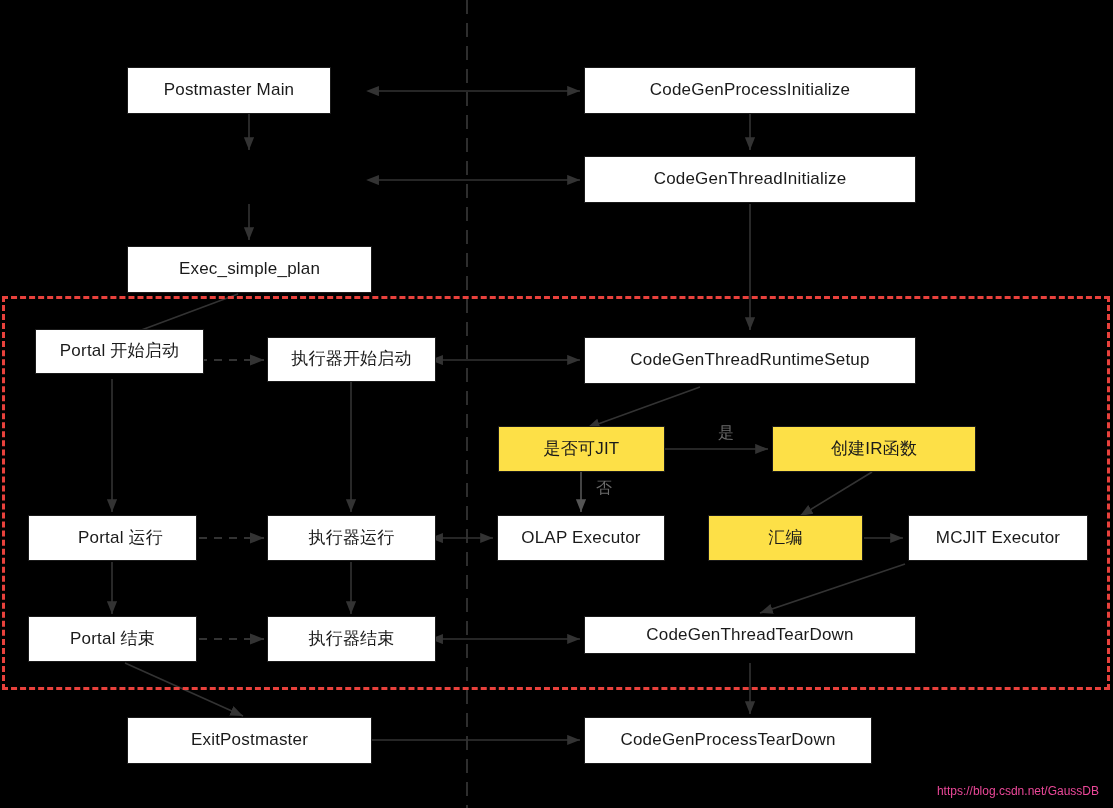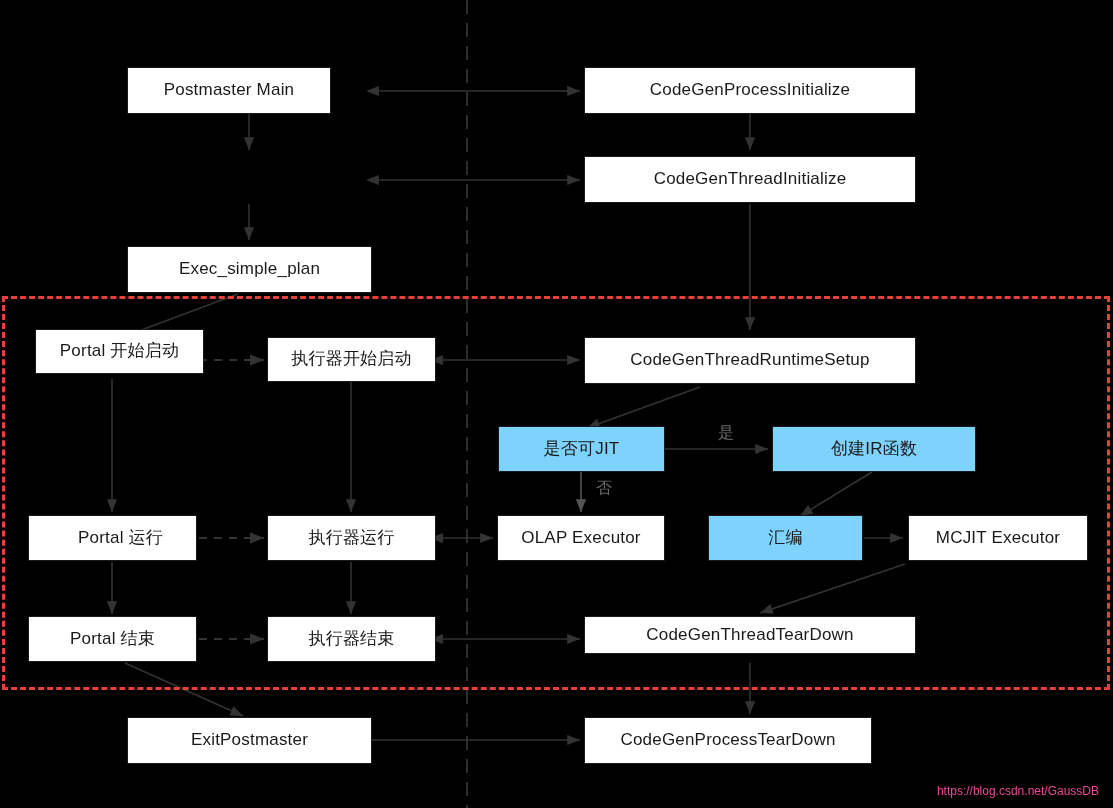--- a/index.html
+++ b/index.html
@@ -35,21 +35,21 @@
     display: flex;
     align-items: center;
     justify-content: center;
     font-size: 17px;
     line-height: 1.1;
     letter-spacing: 0.2px;
     white-space: nowrap;
     z-index: 3;
   }
   .node.blue {
-    background: #7dd3fc;
+    background: #fde047;
     border-color: #1a1a1a;
   }
   
   .edge-label {
     position: absolute;
     color: #6b6b6b;
     font-size: 16px;
     z-index: 4;
     white-space: nowrap;
   }

